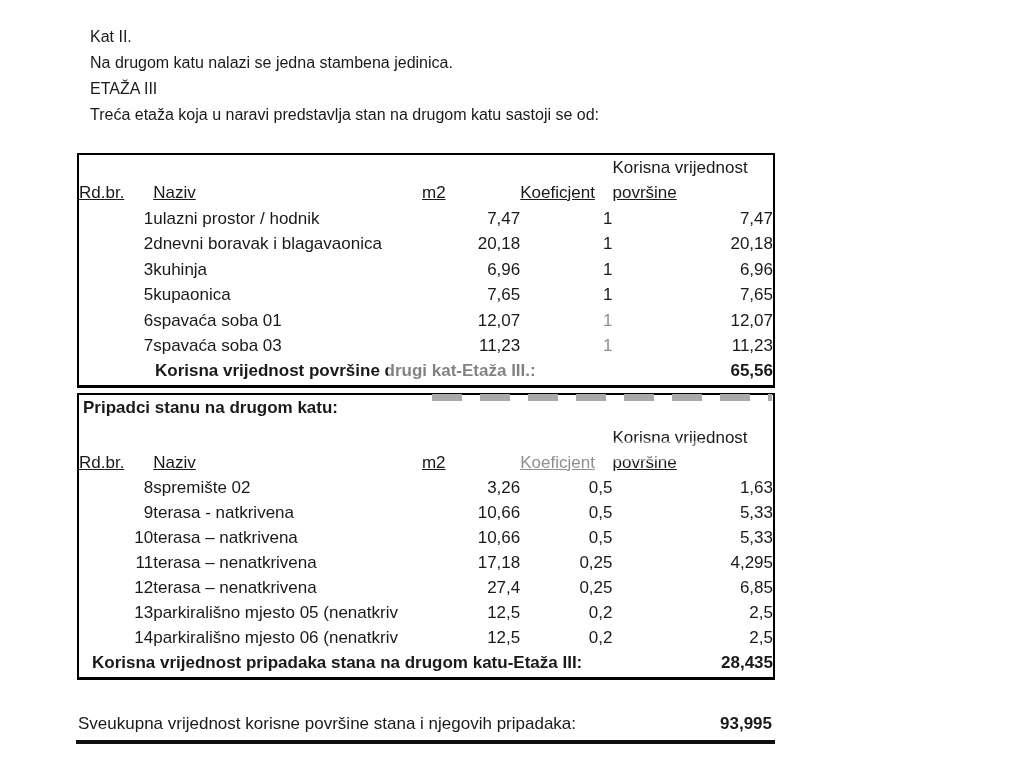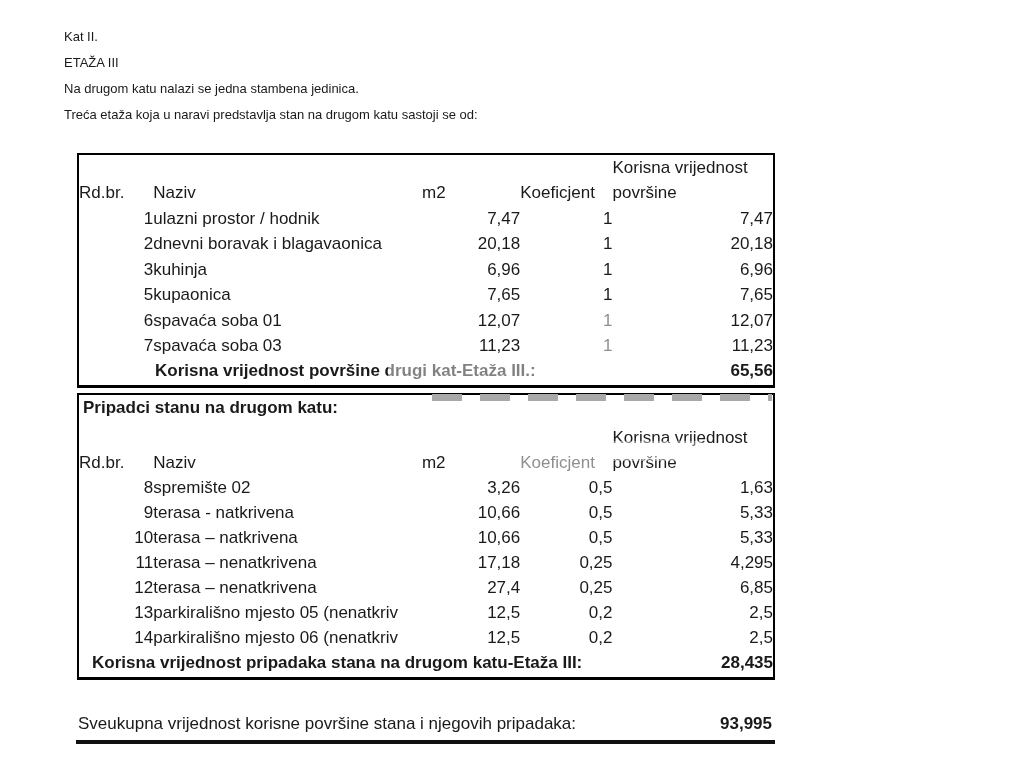--- a/index.html
+++ b/index.html
@@ -2,37 +2,37 @@
 <html><head>
 <meta charset="utf-8">
 <style>
   html,body{margin:0;padding:0;background:#ffffff;}
   .page{
     position:relative;width:1024px;height:768px;background:#ffffff;
     font-family:"Liberation Sans","DejaVu Sans",sans-serif;color:#1a1a1a;
     overflow:hidden;
   }
   
-  .intro{position:absolute;left:64px;top:24px;font-size:13px;line-height:26px;}
+  .intro{position:absolute;left:90px;top:24px;font-size:16px;line-height:26px;}
   .intro div{white-space:nowrap;}
 
   
   table.doc{
     position:absolute;left:77px;width:698px;border-collapse:collapse;table-layout:fixed;
     border:2px solid #000;border-bottom-width:3px;
   }
   #t1{top:153px;}
   #t2{top:393px;}
   table.doc td{
     padding:0;margin:0;vertical-align:bottom;font-size:17px;line-height:20px;
     white-space:nowrap;overflow:hidden;padding-bottom:4px;
   }
   tr.titler td{height:23px;font-weight:bold;padding-left:4px;padding-top:3px;vertical-align:top;}
   tr.hdr1 td{height:23px;margin-top:20px;}
-  tr.hdr2 td{height:21px;}
+  tr.hdr2 td{height:21px;text-decoration:underline;}
   #t1 tr.data td{height:21.5px;}
   #t2 tr.data td{height:21px;}
   tr.totalr td{height:21px;font-weight:bold;}
 
   .hrd{text-align:left;padding-left:5px;}
   .hnaziv{text-align:left;padding-left:18px;}
   .hm2{text-align:left;padding-left:13px;}
   .hkoef{text-align:left;padding-left:5px;}
   .hkor{text-align:left;padding-left:3px;}
 
@@ -67,22 +67,22 @@
     background:repeating-linear-gradient(90deg,#ffffff 0 30px,transparent 30px 48px);}
   #wm-fade-hdr2{left:610px;top:441px;width:92px;height:20px;background:rgba(255,255,255,0.40);}
 </style>
 </head>
 <body>
 
 <div class="page">
 
   <div class="intro">
     <div>Kat II.</div>
+    <div>Na drugom katu nalazi se jedna stambena jedinica.</div>
     <div>ETAŽA III</div>
-    <div>Na drugom katu nalazi se jedna stambena jedinica.</div>
     <div>Treća etaža koja u naravi predstavlja stan na drugom katu sastoji se od:</div>
   </div>
 
   <table class="doc" id="t1">
     <colgroup>
       <col style="width:75px">
         <col style="width:268px">
         <col style="width:98px">
       <col style="width:92px">
         <col style="width:161px">

